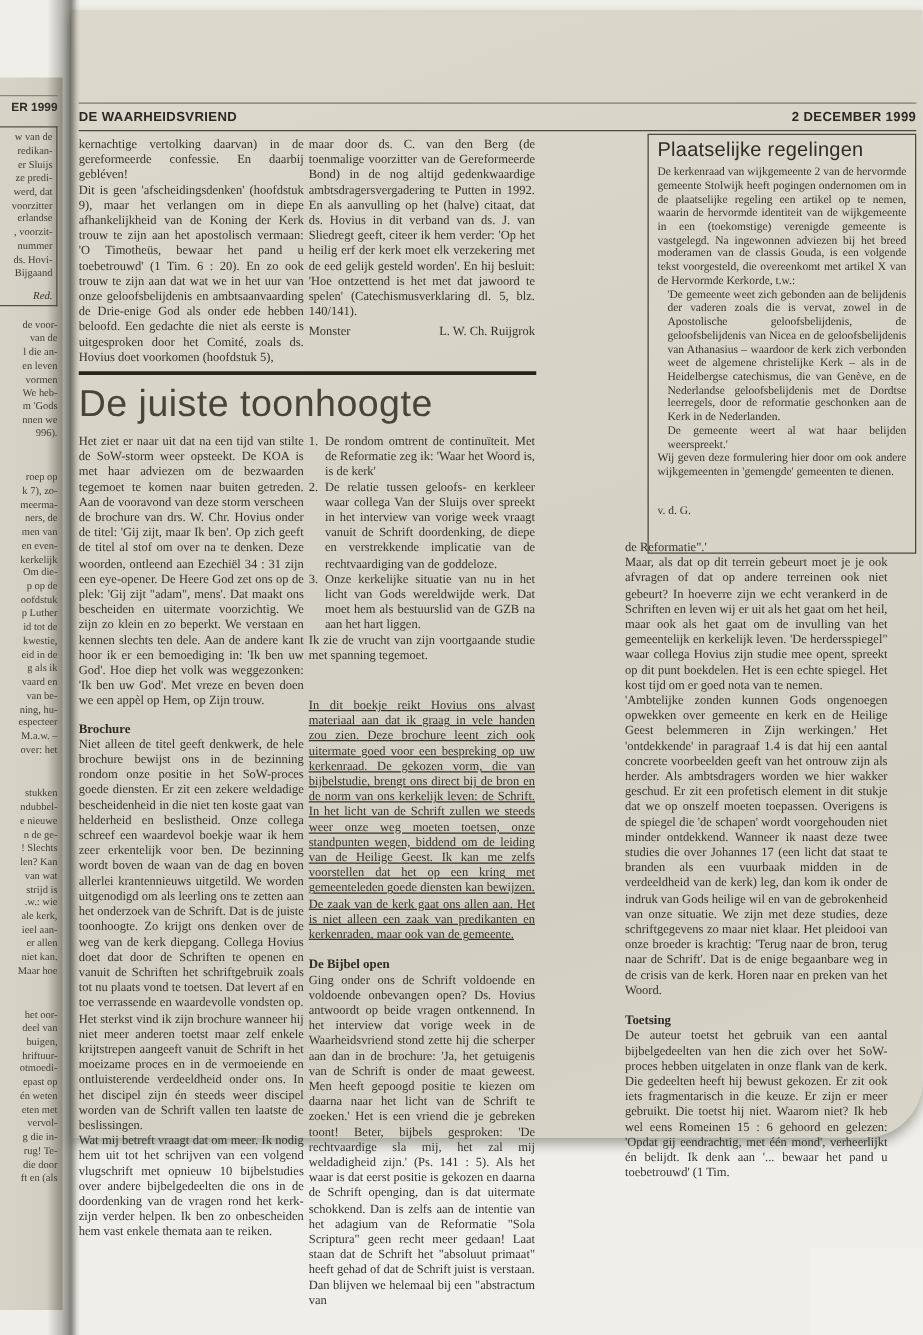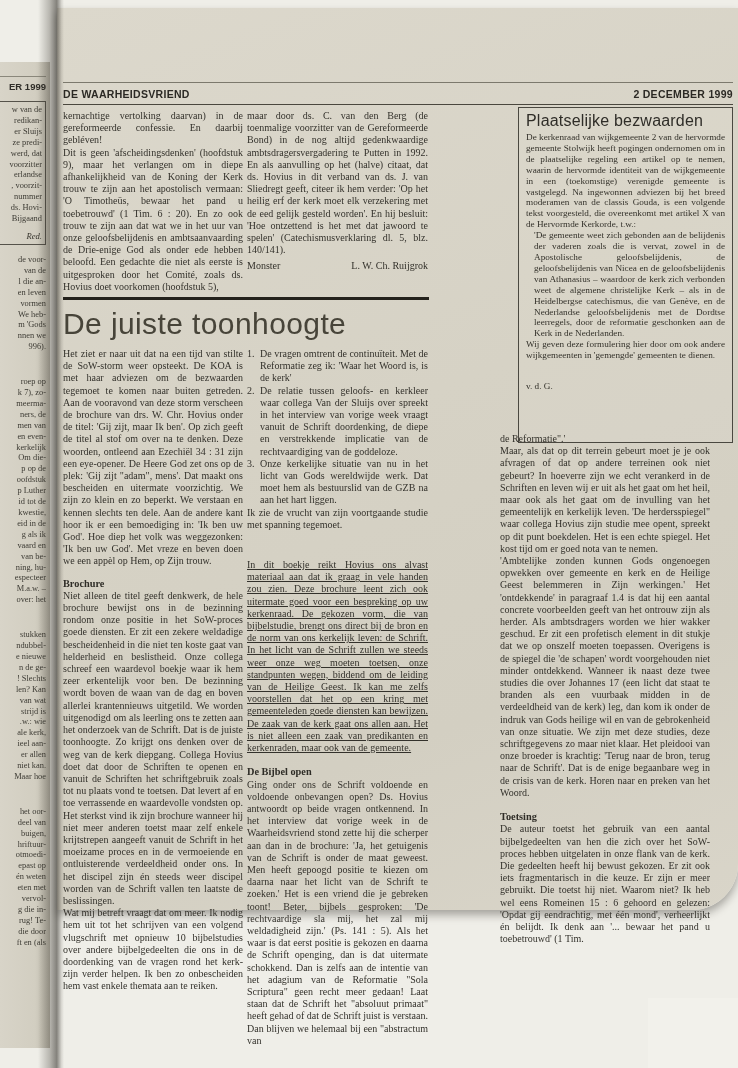--- a/index.html
+++ b/index.html
@@ -184,41 +184,42 @@
   </div>
   <div class="col tcol2">
     <p>maar door ds. C. van den Berg (de toenmalige voorzitter van de Gereformeerde Bond) in de nog altijd gedenkwaardige ambtsdragersvergadering te Putten in 1992. En als aanvulling op het (halve) citaat, dat ds. Hovius in dit verband van ds. J. van Sliedregt geeft, citeer ik hem verder: 'Op het heilig erf der kerk moet elk verzekering met de eed gelijk gesteld worden'. En hij besluit: 'Hoe ontzettend is het met dat jawoord te spelen' (Catechismusverklaring dl. 5, blz. 140/141).</p>
     <div class="signoff">
       <span>Monster</span>
       <span>L. W. Ch. Ruijgrok</span>
     </div>
   </div>
 
   <div class="regbox">
-    <h2 class="regbox-title">Plaatselijke bezwaarden</h2>
+    <h2 class="regbox-title">Plaatselijke regelingen</h2>
     <p>De kerkenraad van wijkgemeente 2 van de hervormde gemeente Stolwijk heeft pogingen ondernomen om in de plaatselijke regeling een artikel op te nemen, waarin de hervormde identiteit van de wijkgemeente in een (toekomstige) verenigde gemeente is vastgelegd. Na ingewonnen adviezen bij het breed moderamen van de classis Gouda, is een volgende tekst voorgesteld, die overeenkomt met artikel X van de Hervormde Kerkorde, t.w.:</p>
     <p class="quote">'De gemeente weet zich gebonden aan de belijdenis der vaderen zoals die is vervat, zowel in de Apostolische geloofsbelijdenis, de geloofsbelijdenis van Nicea en de geloofsbelijdenis van Athanasius – waardoor de kerk zich verbonden weet de algemene christelijke Kerk – als in de Heidelbergse catechismus, die van Genève, en de Nederlandse geloofsbelijdenis met de Dordtse leerregels, door de reformatie geschonken aan de Kerk in de Nederlanden.</p>
+    <p class="quote">De gemeente weert al wat haar belijden weerspreekt.'</p>
     <p>Wij geven deze formulering hier door om ook andere wijkgemeenten in 'gemengde' gemeenten te dienen.</p>
     <p class="sig">v. d. G.</p>
   </div>
 
   <div class="divider"></div>
   <h1 class="art-title">De juiste toonhoogte</h1>
 
   <div class="col acol1">
     <p>Het ziet er naar uit dat na een tijd van stilte de SoW-storm weer opsteekt. De KOA is met haar adviezen om de bezwaarden tegemoet te komen naar buiten getreden. Aan de vooravond van deze storm verscheen de brochure van drs. W. Chr. Hovius onder de titel: 'Gij zijt, maar Ik ben'. Op zich geeft de titel al stof om over na te denken. Deze woorden, ontleend aan Ezechiël 34 : 31 zijn een eye-opener. De Heere God zet ons op de plek: 'Gij zijt "adam", mens'. Dat maakt ons bescheiden en uitermate voorzichtig. We zijn zo klein en zo beperkt. We verstaan en kennen slechts ten dele. Aan de andere kant hoor ik er een bemoediging in: 'Ik ben uw God'. Hoe diep het volk was weggezonken: 'Ik ben uw God'. Met vreze en beven doen we een appèl op Hem, op Zijn trouw.</p>
     <h3 class="subhead first">Brochure</h3>
     <p>Niet alleen de titel geeft denkwerk, de hele brochure bewijst ons in de bezinning rondom onze positie in het SoW-proces goede diensten. Er zit een zekere weldadige bescheidenheid in die niet ten koste gaat van helderheid en beslistheid. Onze collega schreef een waardevol boekje waar ik hem zeer erkentelijk voor ben. De bezinning wordt boven de waan van de dag en boven allerlei krantennieuws uitgetild. We worden uitgenodigd om als leerling ons te zetten aan het onderzoek van de Schrift. Dat is de juiste toonhoogte. Zo krijgt ons denken over de weg van de kerk diepgang. Collega Hovius doet dat door de Schriften te openen en vanuit de Schriften het schriftgebruik zoals tot nu plaats vond te toetsen. Dat levert af en toe verrassende en waardevolle vondsten op. Het sterkst vind ik zijn brochure wanneer hij niet meer anderen toetst maar zelf enkele krijtstrepen aangeeft vanuit de Schrift in het moeizame proces en in de vermoeiende en ontluisterende verdeeldheid onder ons. In het discipel zijn én steeds weer discipel worden van de Schrift vallen ten laatste de beslissingen.</p>
     <p>Wat mij betreft vraagt dat om meer. Ik nodig hem uit tot het schrijven van een volgend vlugschrift met opnieuw 10 bijbelstudies over andere bijbelgedeelten die ons in de doordenking van de vragen rond het kerk-zijn verder helpen. Ik ben zo onbescheiden hem vast enkele themata aan te reiken.</p>
   </div>
 
   <div class="col acol2">
     <div class="li">
       <span class="num">1.</span>
-      <span class="txt">De vragen omtrent de continuïteit. Met de Reformatie zeg ik: 'Waar het Woord is, is de kerk'</span>
+      <span class="txt">De rondom omtrent de continuïteit. Met de Reformatie zeg ik: 'Waar het Woord is, is de kerk'</span>
     </div>
     <div class="li">
       <span class="num">2.</span>
       <span class="txt">De relatie tussen geloofs- en kerkleer waar collega Van der Sluijs over spreekt in het interview van vorige week vraagt vanuit de Schrift doordenking, de diepe en verstrekkende implicatie van de rechtvaardiging van de goddeloze.</span>
     </div>
     <div class="li">
       <span class="num">3.</span>
       <span class="txt">Onze kerkelijke situatie van nu in het licht van Gods wereldwijde werk. Dat moet hem als bestuurslid van de GZB na aan het hart liggen.</span>
     </div>
     <p class="after-list">Ik zie de vrucht van zijn voortgaande studie met spanning tegemoet.</p>

